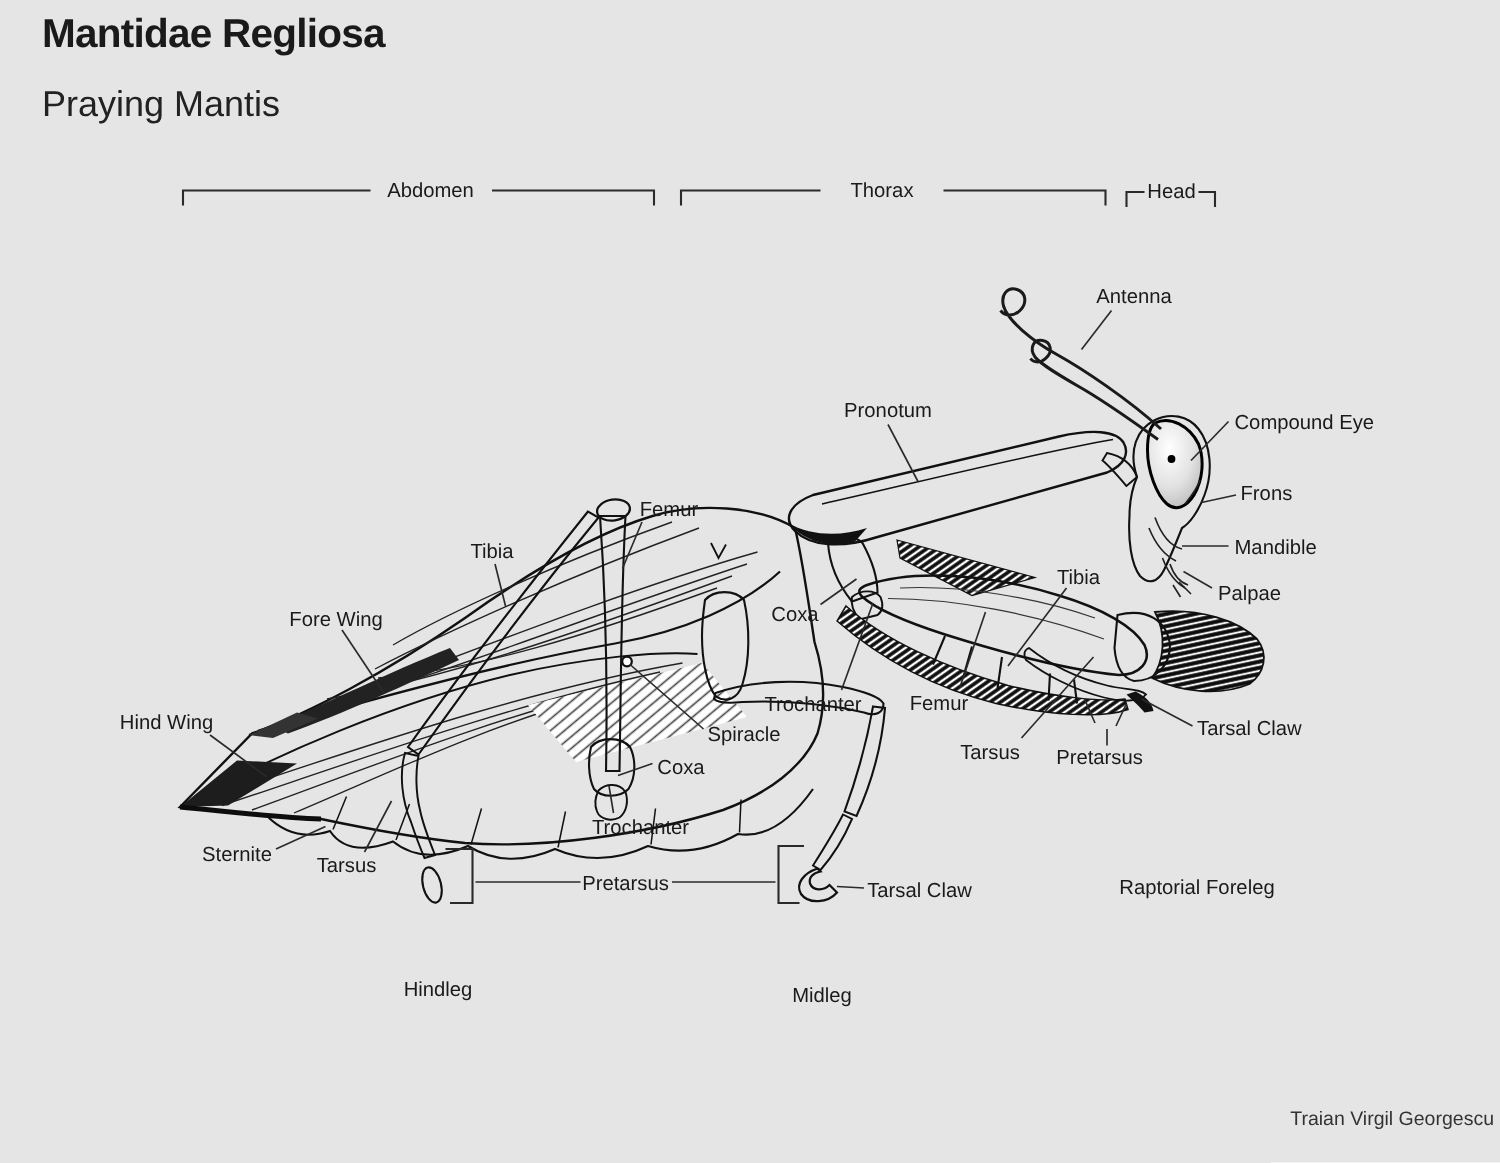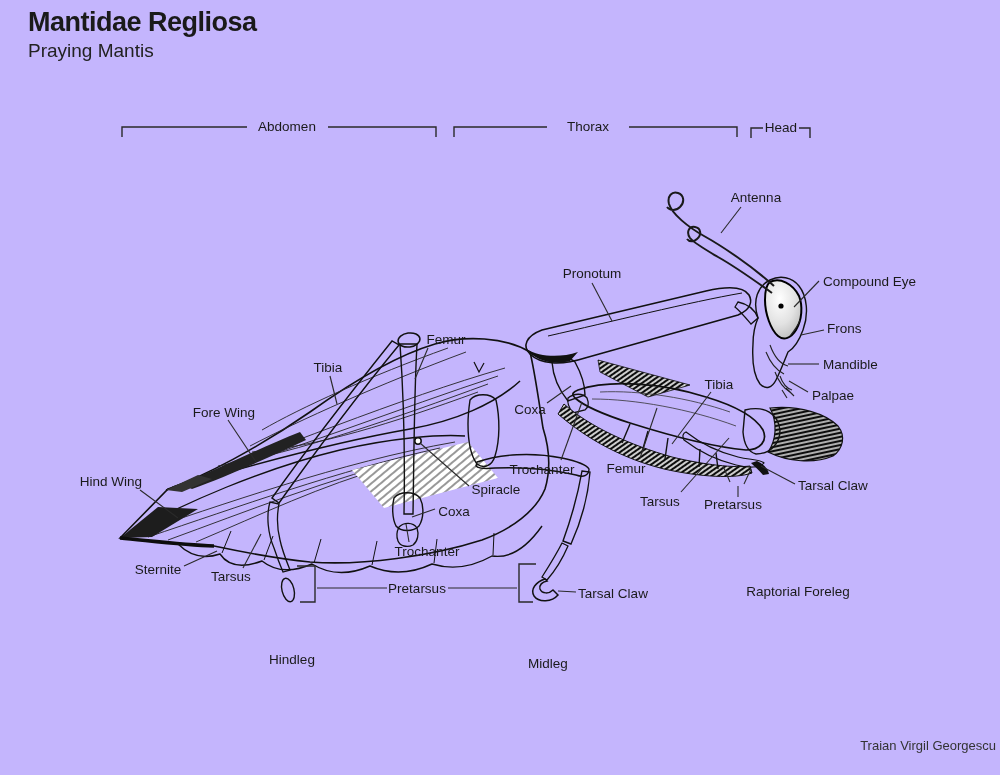--- a/index.html
+++ b/index.html
@@ -1,20 +1,20 @@
 <!DOCTYPE html>
 <html><head>
 <meta charset="utf-8">
 <style>
   html,body{margin:0;padding:0;background:#fff;}
-  .canvas{position:relative;width:1000px;height:775px;background:#c4b5fd;overflow:hidden;
+  .canvas{position:relative;width:1000px;height:775px;background:#e5e5e5;overflow:hidden;
           font-family:"Liberation Sans", sans-serif;color:#1a1a1a;}
   .hdr{position:absolute;left:28px;top:8px;line-height:1.1;}
   .hdr .title{font-size:27px;font-weight:bold;letter-spacing:-0.5px;color:#1a1a1a;}
-  .hdr .subtitle{font-size:19px;font-weight:normal;color:#222;margin-top:3px;}
+  .hdr .subtitle{font-size:24px;font-weight:normal;color:#222;margin-top:19px;}
   .credit{position:absolute;right:4px;top:738px;font-size:13px;color:#333;}
   svg{position:absolute;left:0;top:0;}
   svg text{font-family:"Liberation Sans", sans-serif;font-size:13.5px;fill:#1a1a1a;}
   .lead{stroke:#2a2a2a;stroke-width:1.1;fill:none;}
   .brk{stroke:#2a2a2a;stroke-width:1.4;fill:none;}
   .ol{stroke:#111;fill:none;}
 </style>
 </head>
 <body>
 

